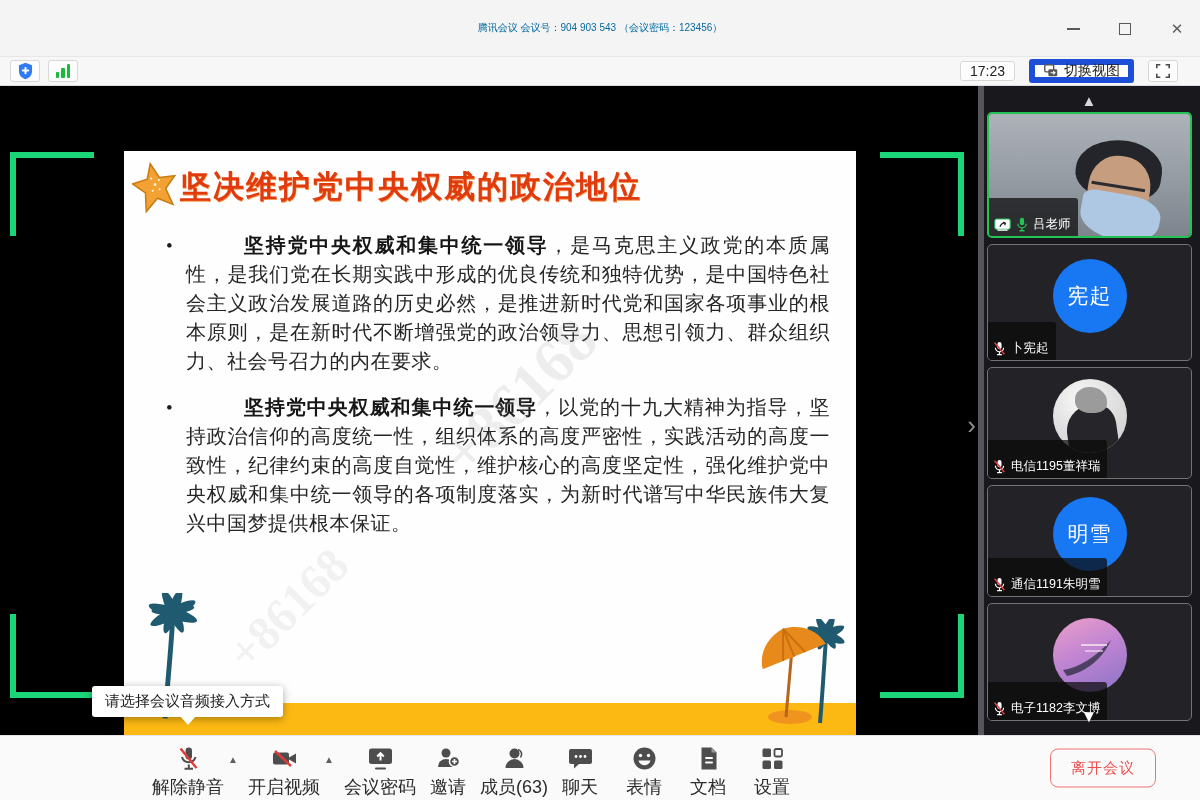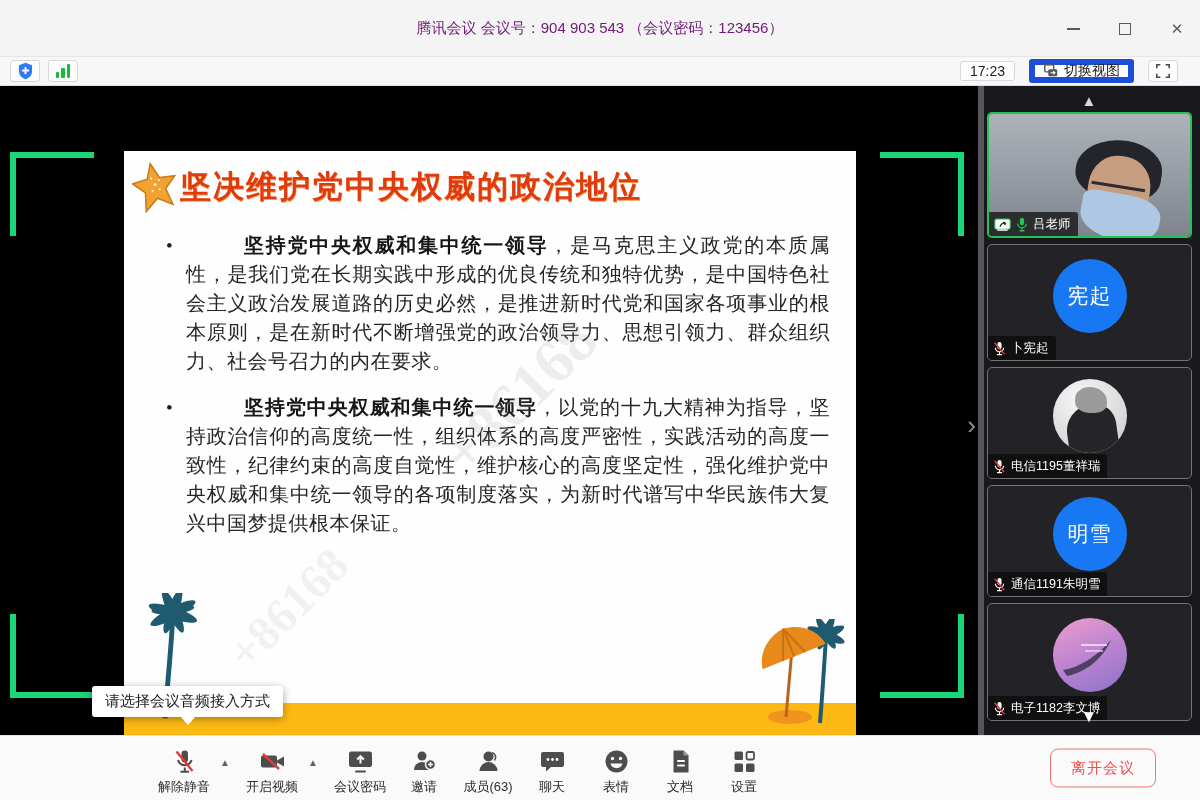--- a/index.html
+++ b/index.html
@@ -3,21 +3,21 @@
 <meta charset="utf-8">
 <style>
   * { margin:0; padding:0; box-sizing:border-box; }
   html,body { width:1200px; height:800px; background:#000; }
   body { font-family:"Liberation Sans", sans-serif; }
   #app { position:relative; width:1200px; height:800px; overflow:hidden; background:#000; }
 
   
   #titlebar { position:absolute; left:0; top:0; width:1200px; height:57px;
     background:#f4f4f5; border-bottom:1px solid #e6e6e8; display:flex; align-items:center; justify-content:center; }
-  #titlebar .title { font-size:15px; color:#701a75; }
+  #titlebar .title { font-size:10px; color:#0369a1; }
   .win-controls { position:absolute; right:10px; top:0; height:57px; display:flex; align-items:center; gap:26px; }
   .win-btn { width:26px; height:26px; display:flex; align-items:center; justify-content:center;
     color:#5a5a5a; font-size:15px; cursor:default; }
   .win-btn .box { width:12px; height:12px; border:1.5px solid #5a5a5a; }
   .win-btn .bar { width:13px; height:0; border-top:2px solid #5a5a5a; }
 
   
   #topbar { position:absolute; left:0; top:57px; width:1200px; height:29px;
     background:#f7f7f8; border-bottom:1px solid #dddde0; display:flex; align-items:center; }
   .tb-left { display:flex; align-items:center; gap:8px; padding-left:10px; }
@@ -69,21 +69,21 @@
 
   
   #sidebar { position:absolute; left:978px; top:86px; width:222px; height:649px; background:#19191d; }
   .side-divider { position:absolute; left:0; top:0; width:6px; height:649px; background:#55555b; }
   .scroll-up { position:absolute; left:0; top:6px; width:222px; text-align:center; color:#d8d8d8; font-size:15px; }
   .tiles { position:absolute; left:9px; top:26px; width:205px; display:flex; flex-direction:column; gap:6px; }
   .tile { position:relative; width:205px; background:#232327; border:1px solid #737373; border-radius:5px; overflow:hidden; }
   .tile.active { border:2px solid #23c455; }
   .t1{height:126px;} .t2{height:117px;} .t3{height:112px;} .t4{height:112px;} .t5{height:118px;}
   .namebar { position:absolute; left:0; bottom:0; display:flex; align-items:center; gap:5px;
-    background:rgba(10,10,10,0.72); color:#fff; font-size:12.5px; padding:4px 7px 3px 5px; border-radius:0 3px 0 0; }
+    background:rgba(10,10,10,0.72); color:#fff; font-size:12.5px; padding:18px 7px 3px 5px; border-radius:0 3px 0 0; }
   .avatar-circle { position:absolute; left:50%; top:44%; transform:translate(-50%,-50%);
     width:74px; height:74px; border-radius:50%; background:#1877f2; display:flex; align-items:center;
     justify-content:center; color:#fff; font-size:21px; letter-spacing:1px; }
   .avatar-photo { position:absolute; left:50%; top:44%; transform:translate(-50%,-50%);
     width:74px; height:74px; border-radius:50%; overflow:hidden; }
   .photo-gray { background:radial-gradient(circle at 38% 28%, #f8f8f8 0%, #e2e2e2 45%, #c9c9c9 100%); }
   .photo-gray::after { content:""; position:absolute; left:14px; top:26px; width:50px; height:52px;
     background:#26262a; border-radius:50% 40% 20% 20%; transform:rotate(-8deg); }
   .photo-gray::before { content:""; position:absolute; left:22px; top:8px; width:32px; height:26px;
     background:#9b9b9b; border-radius:50% 60% 40% 50%; z-index:1; }
@@ -100,21 +100,21 @@
   .v-mask { position:absolute; right:30px; top:80px; width:80px; height:46px; background:#aec8e4;
     border-radius:18% 40% 45% 50%; transform:rotate(10deg); }
   .scroll-down { position:absolute; left:0; bottom:8px; width:222px; text-align:center; color:#fff; font-size:17px; z-index:5; }
 
   
   #bottombar { position:absolute; left:0; top:735px; width:1200px; height:65px;
     background:#fafafa; border-top:1px solid #e4e4e6; display:flex; align-items:center; }
   .bb-group { display:flex; align-items:flex-start; margin-left:152px; }
   .bb-btn { display:flex; flex-direction:column; align-items:center; gap:3px; padding-top:7px;
     min-width:64px; cursor:default; }
-  .bb-btn .lbl { font-size:13px; color:#2c2c2c; white-space:nowrap; }
+  .bb-btn .lbl { font-size:18px; color:#2c2c2c; white-space:nowrap; }
   .caret { font-size:10px; color:#5f5f5f; padding-top:16px; margin:0 6px 0 0; width:18px; text-align:center; }
   .leave-btn { position:absolute; right:44px; top:50%; transform:translateY(-50%);
     border:1px solid #ef7272; color:#e9504f; background:transparent; border-radius:8px;
     font-size:15px; padding:9px 20px; letter-spacing:1px; }
   .icon26 { width:27px; height:27px; display:block; }
 </style>
 </head>
 <body>
 
 <div id="app">

